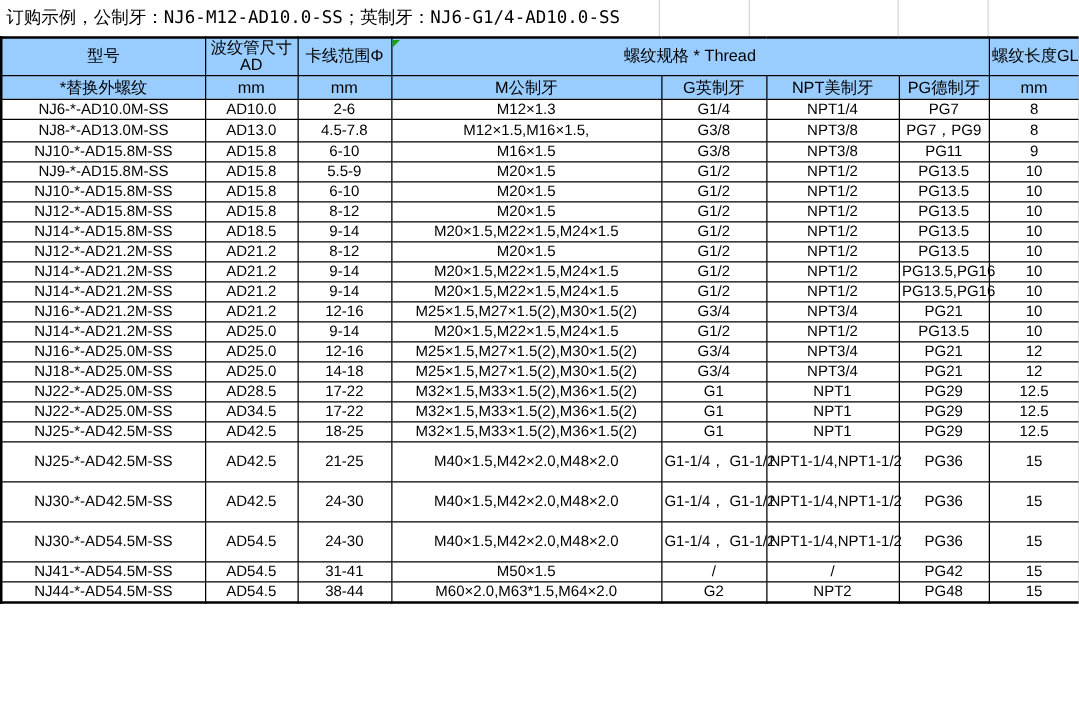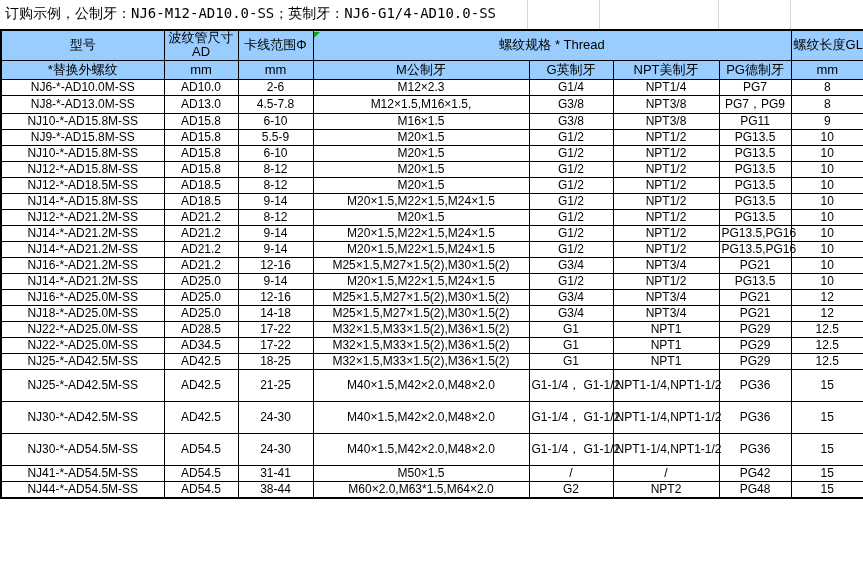--- a/index.html
+++ b/index.html
@@ -67,21 +67,21 @@
         <th>NPT美制牙</th>
         <th>PG德制牙</th>
         <th>mm</th>
       </tr>
     </thead>
     <tbody>
         <tr>
           <td class="c0">NJ6-*-AD10.0M-SS</td>
           <td class="c1">AD10.0</td>
           <td class="c2">2-6</td>
-          <td class="c3">M12×2.3</td>
+          <td class="c3">M12×1.3</td>
           <td class="c4">G1/4</td>
           <td class="c5">NPT1/4</td>
           <td class="c6">PG7</td>
           <td class="c7">8</td>
         </tr>
         <tr>
           <td class="c0">NJ8-*-AD13.0M-SS</td>
           <td class="c1">AD13.0</td>
           <td class="c2">4.5-7.8</td>
           <td class="c3">M12×1.5,M16×1.5,</td>
@@ -116,30 +116,20 @@
           <td class="c2">6-10</td>
           <td class="c3">M20×1.5</td>
           <td class="c4">G1/2</td>
           <td class="c5">NPT1/2</td>
           <td class="c6">PG13.5</td>
           <td class="c7">10</td>
         </tr>
         <tr>
           <td class="c0">NJ12-*-AD15.8M-SS</td>
           <td class="c1">AD15.8</td>
-          <td class="c2">8-12</td>
-          <td class="c3">M20×1.5</td>
-          <td class="c4">G1/2</td>
-          <td class="c5">NPT1/2</td>
-          <td class="c6">PG13.5</td>
-          <td class="c7">10</td>
-        </tr>
-        <tr>
-          <td class="c0">NJ12-*-AD18.5M-SS</td>
-          <td class="c1">AD18.5</td>
           <td class="c2">8-12</td>
           <td class="c3">M20×1.5</td>
           <td class="c4">G1/2</td>
           <td class="c5">NPT1/2</td>
           <td class="c6">PG13.5</td>
           <td class="c7">10</td>
         </tr>
         <tr>
           <td class="c0">NJ14-*-AD15.8M-SS</td>
           <td class="c1">AD18.5</td>

